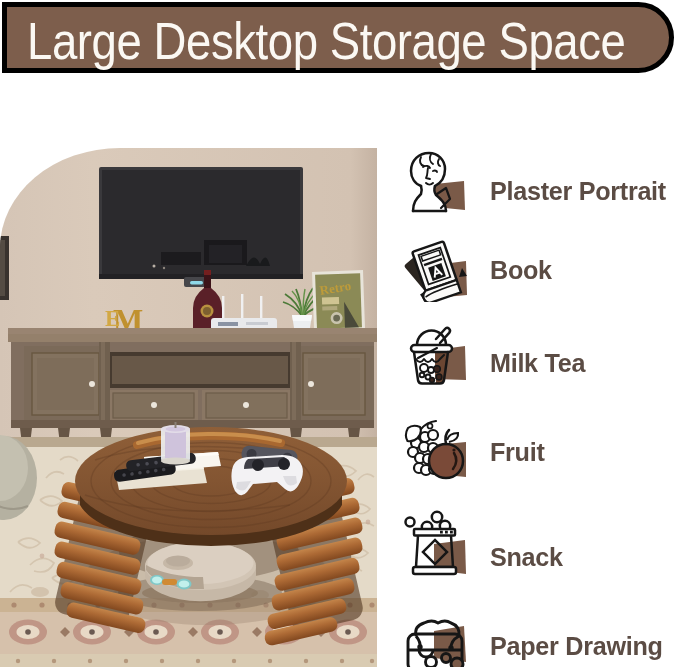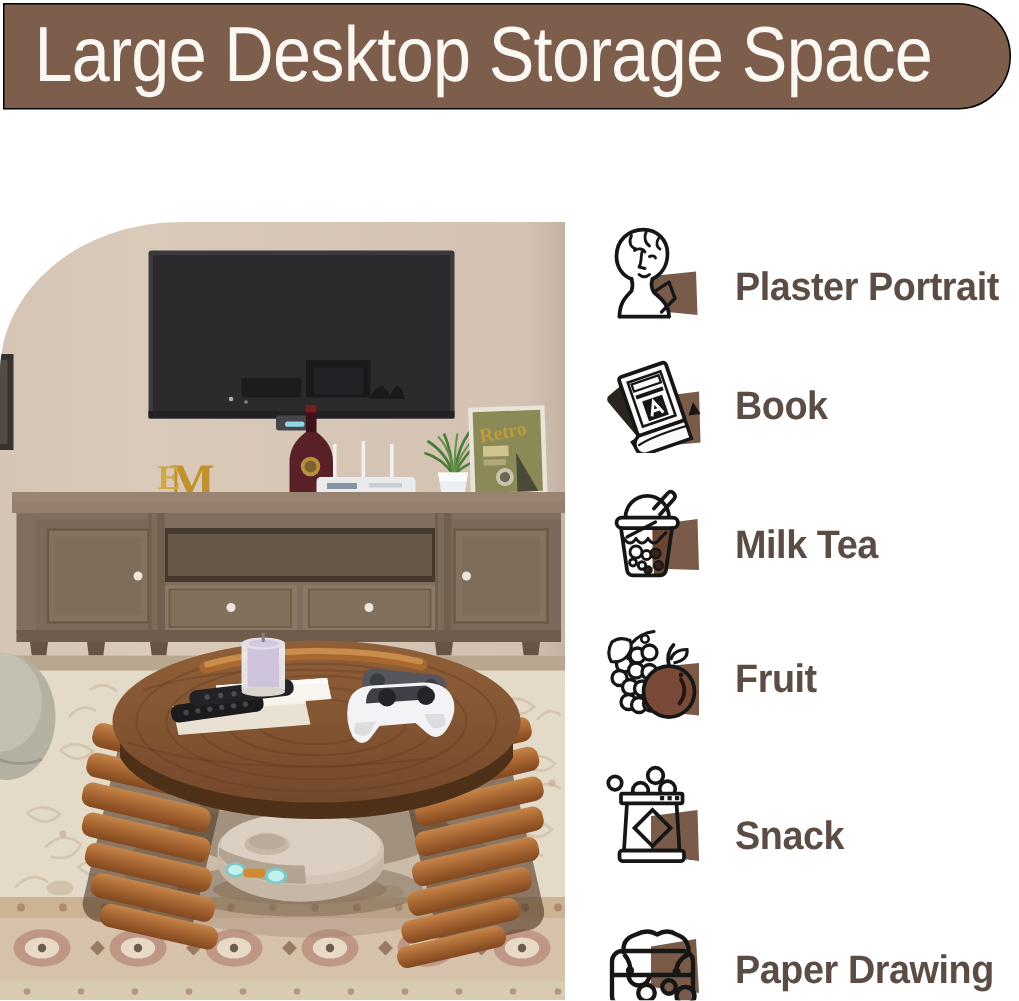--- a/index.html
+++ b/index.html
@@ -1,18 +1,18 @@
 <!DOCTYPE html>
 <html><head>
 <meta charset="utf-8">
 <style>
   html,body{margin:0;padding:0;background:#ffffff;width:679px;height:667px;overflow:hidden;}
   body{font-family:"Liberation Sans", sans-serif;position:relative;}
   .bar{position:absolute;left:2px;top:2px;width:672px;height:71px;background:#7d5e4c;
-       border-radius:0 36px 36px 0;border:1px solid #000000;box-sizing:border-box;}
+       border-radius:0 36px 36px 0;border:5px solid #000000;box-sizing:border-box;}
   .bar span{position:absolute;left:20px;top:3px;font-size:52px;line-height:62px;color:#fbf8f3;
        white-space:nowrap;transform:scaleX(0.876);transform-origin:left center;letter-spacing:-0.5px;}
   .row{position:absolute;left:404px;}
   .row svg{position:absolute;left:0;top:0;}
   .row .lbl{position:absolute;left:86px;font-weight:bold;color:#5b4c44;font-size:26.5px;line-height:31px;
        white-space:nowrap;transform:scaleX(0.95);transform-origin:left center;letter-spacing:-0.3px;}
 </style>
 </head>
 <body>
 <div class="bar">

